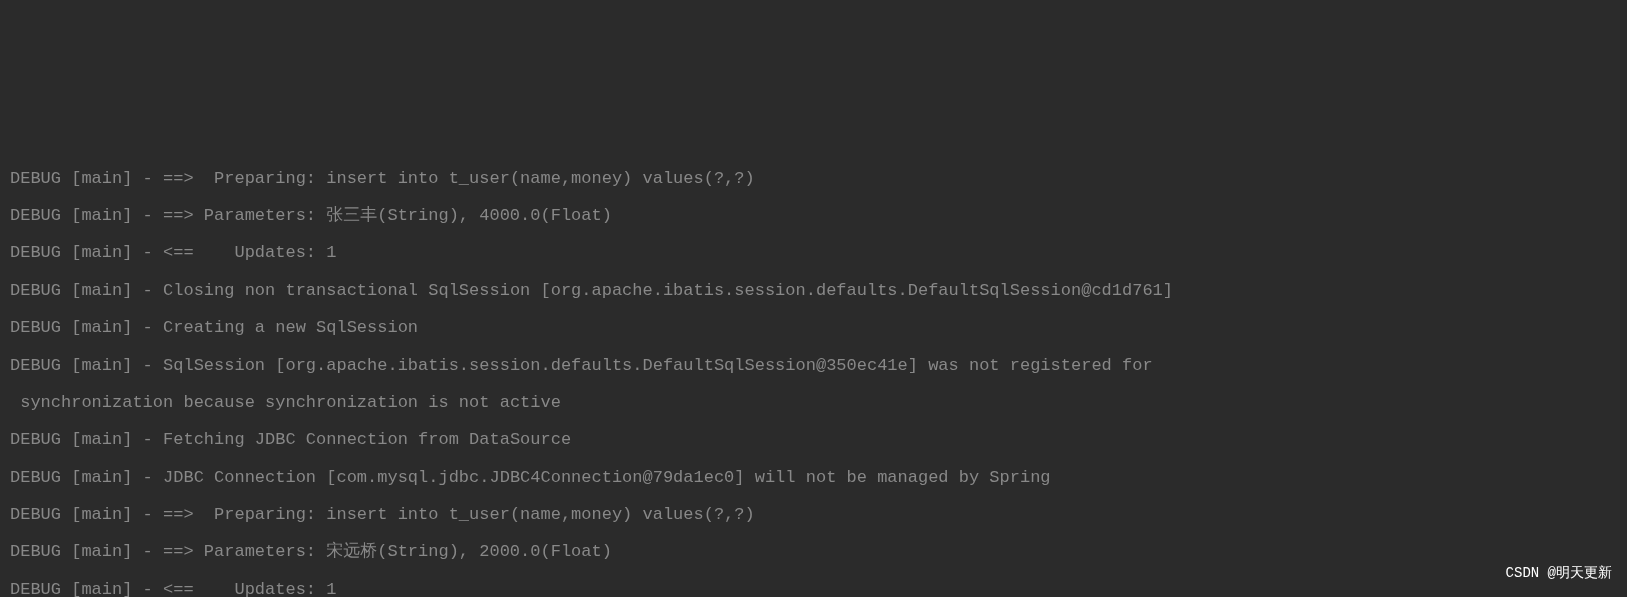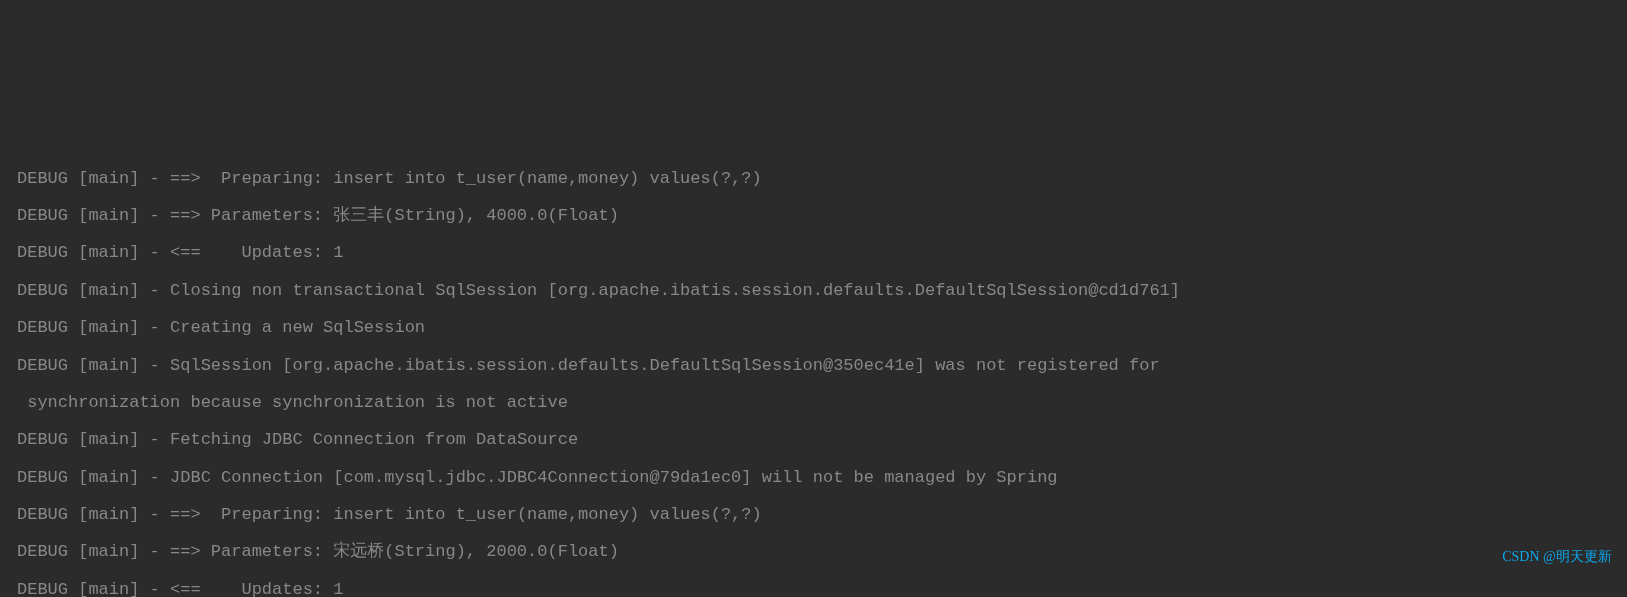--- a/index.html
+++ b/index.html
@@ -15,29 +15,28 @@
       line-height: 2.2;
       padding: 10px;
       white-space: pre;
       overflow-x: auto;
       width: 1627px;
       height: 597px;
       position: relative;
     }
     .log-line {
       display: block;
-      margin-left: 7px;
     }
     .watermark {
       position: absolute;
-      bottom: 24px;
+      bottom: 8px;
       right: 15px;
-      color: #0ea5e9;
+      color: #ffffff;
       font-size: 14px;
-      font-family: Liberation Serif, serif;
+      font-family: Liberation Mono, monospace;
     }
   </style>
 </head>
 <body>
 
 
 
 <div><span class="log-line">DEBUG [main] - ==&gt;  Preparing: insert into t_user(name,money) values(?,?)</span><span class="log-line">DEBUG [main] - ==&gt; Parameters: 张三丰(String), 4000.0(Float)</span><span class="log-line">DEBUG [main] - &lt;==    Updates: 1</span><span class="log-line">DEBUG [main] - Closing non transactional SqlSession [org.apache.ibatis.session.defaults.DefaultSqlSession@cd1d761]</span><span class="log-line">DEBUG [main] - Creating a new SqlSession</span><span class="log-line">DEBUG [main] - SqlSession [org.apache.ibatis.session.defaults.DefaultSqlSession@350ec41e] was not registered for</span><span class="log-line"> synchronization because synchronization is not active</span><span class="log-line">DEBUG [main] - Fetching JDBC Connection from DataSource</span><span class="log-line">DEBUG [main] - JDBC Connection [com.mysql.jdbc.JDBC4Connection@79da1ec0] will not be managed by Spring</span><span class="log-line">DEBUG [main] - ==&gt;  Preparing: insert into t_user(name,money) values(?,?)</span><span class="log-line">DEBUG [main] - ==&gt; Parameters: 宋远桥(String), 2000.0(Float)</span><span class="log-line">DEBUG [main] - &lt;==    Updates: 1</span></div>
 
 <div class="watermark">CSDN @明天更新</div>

